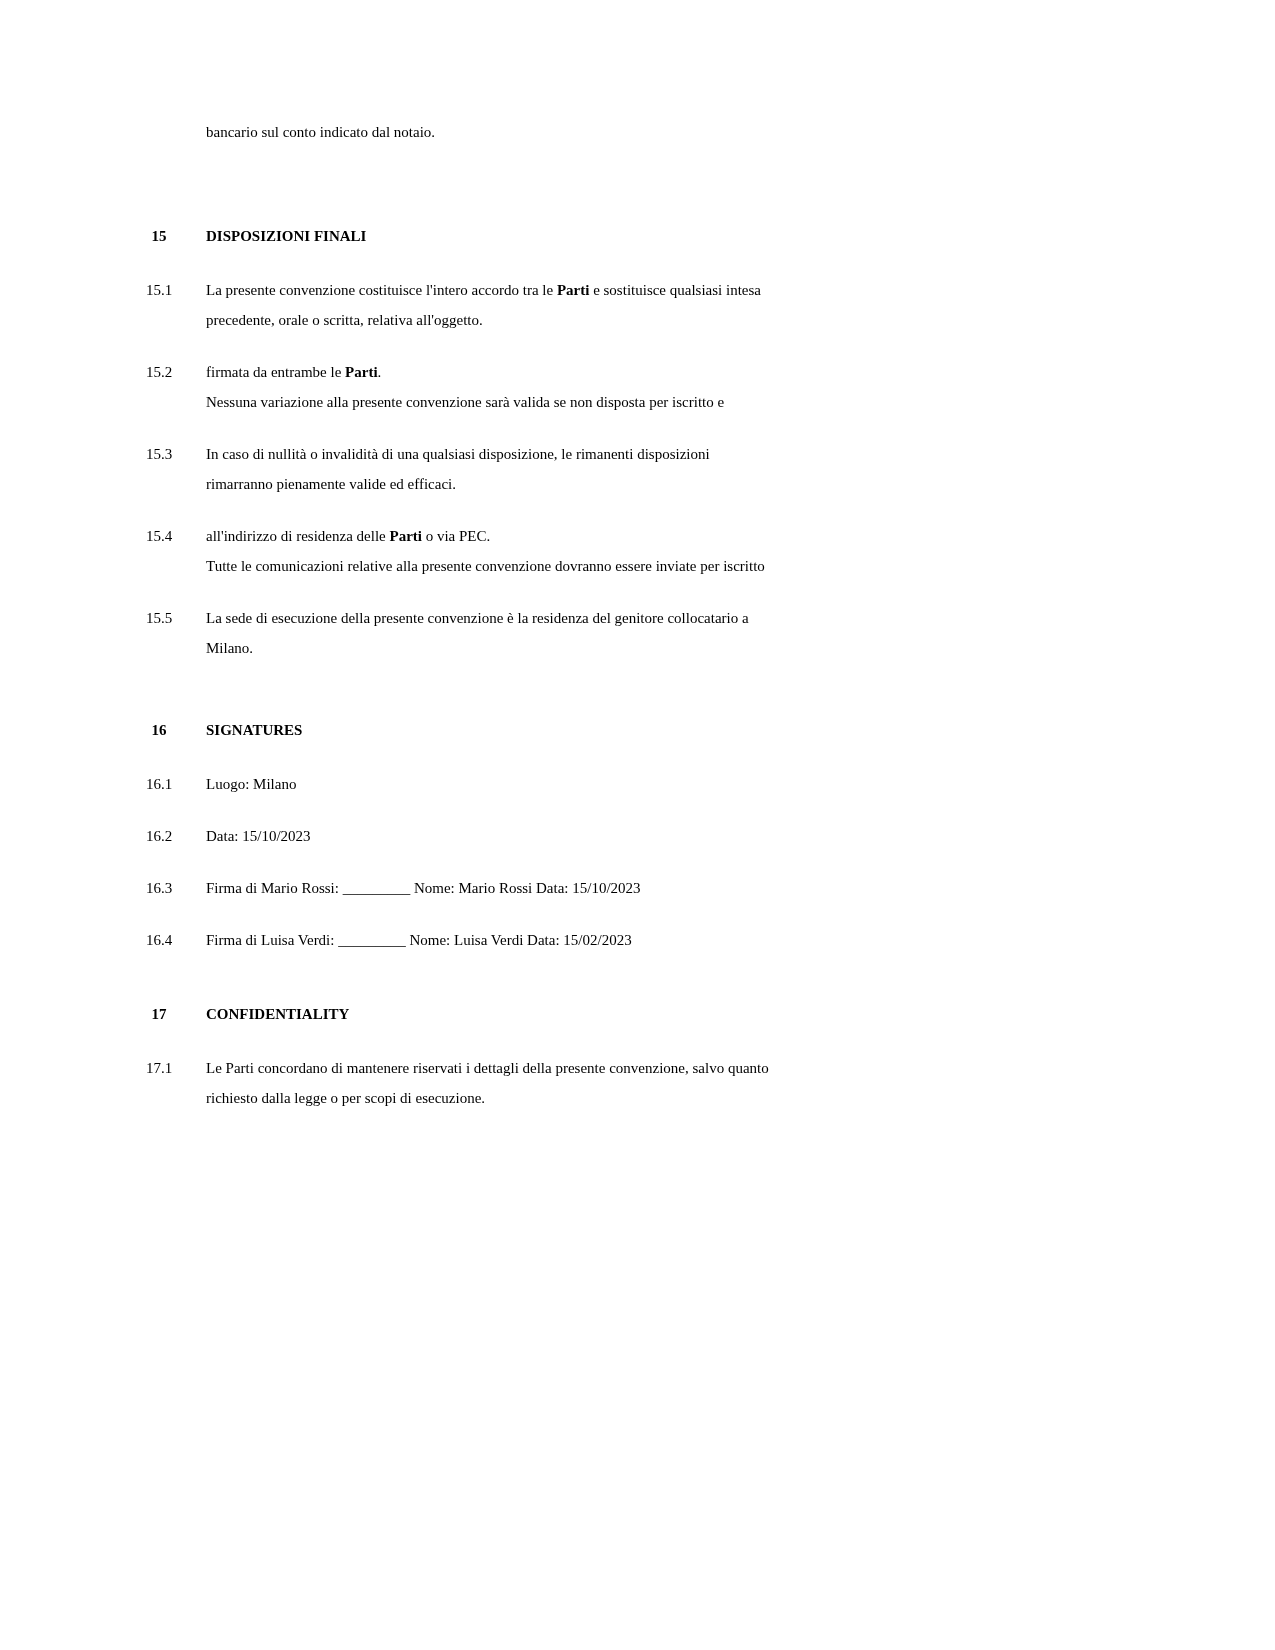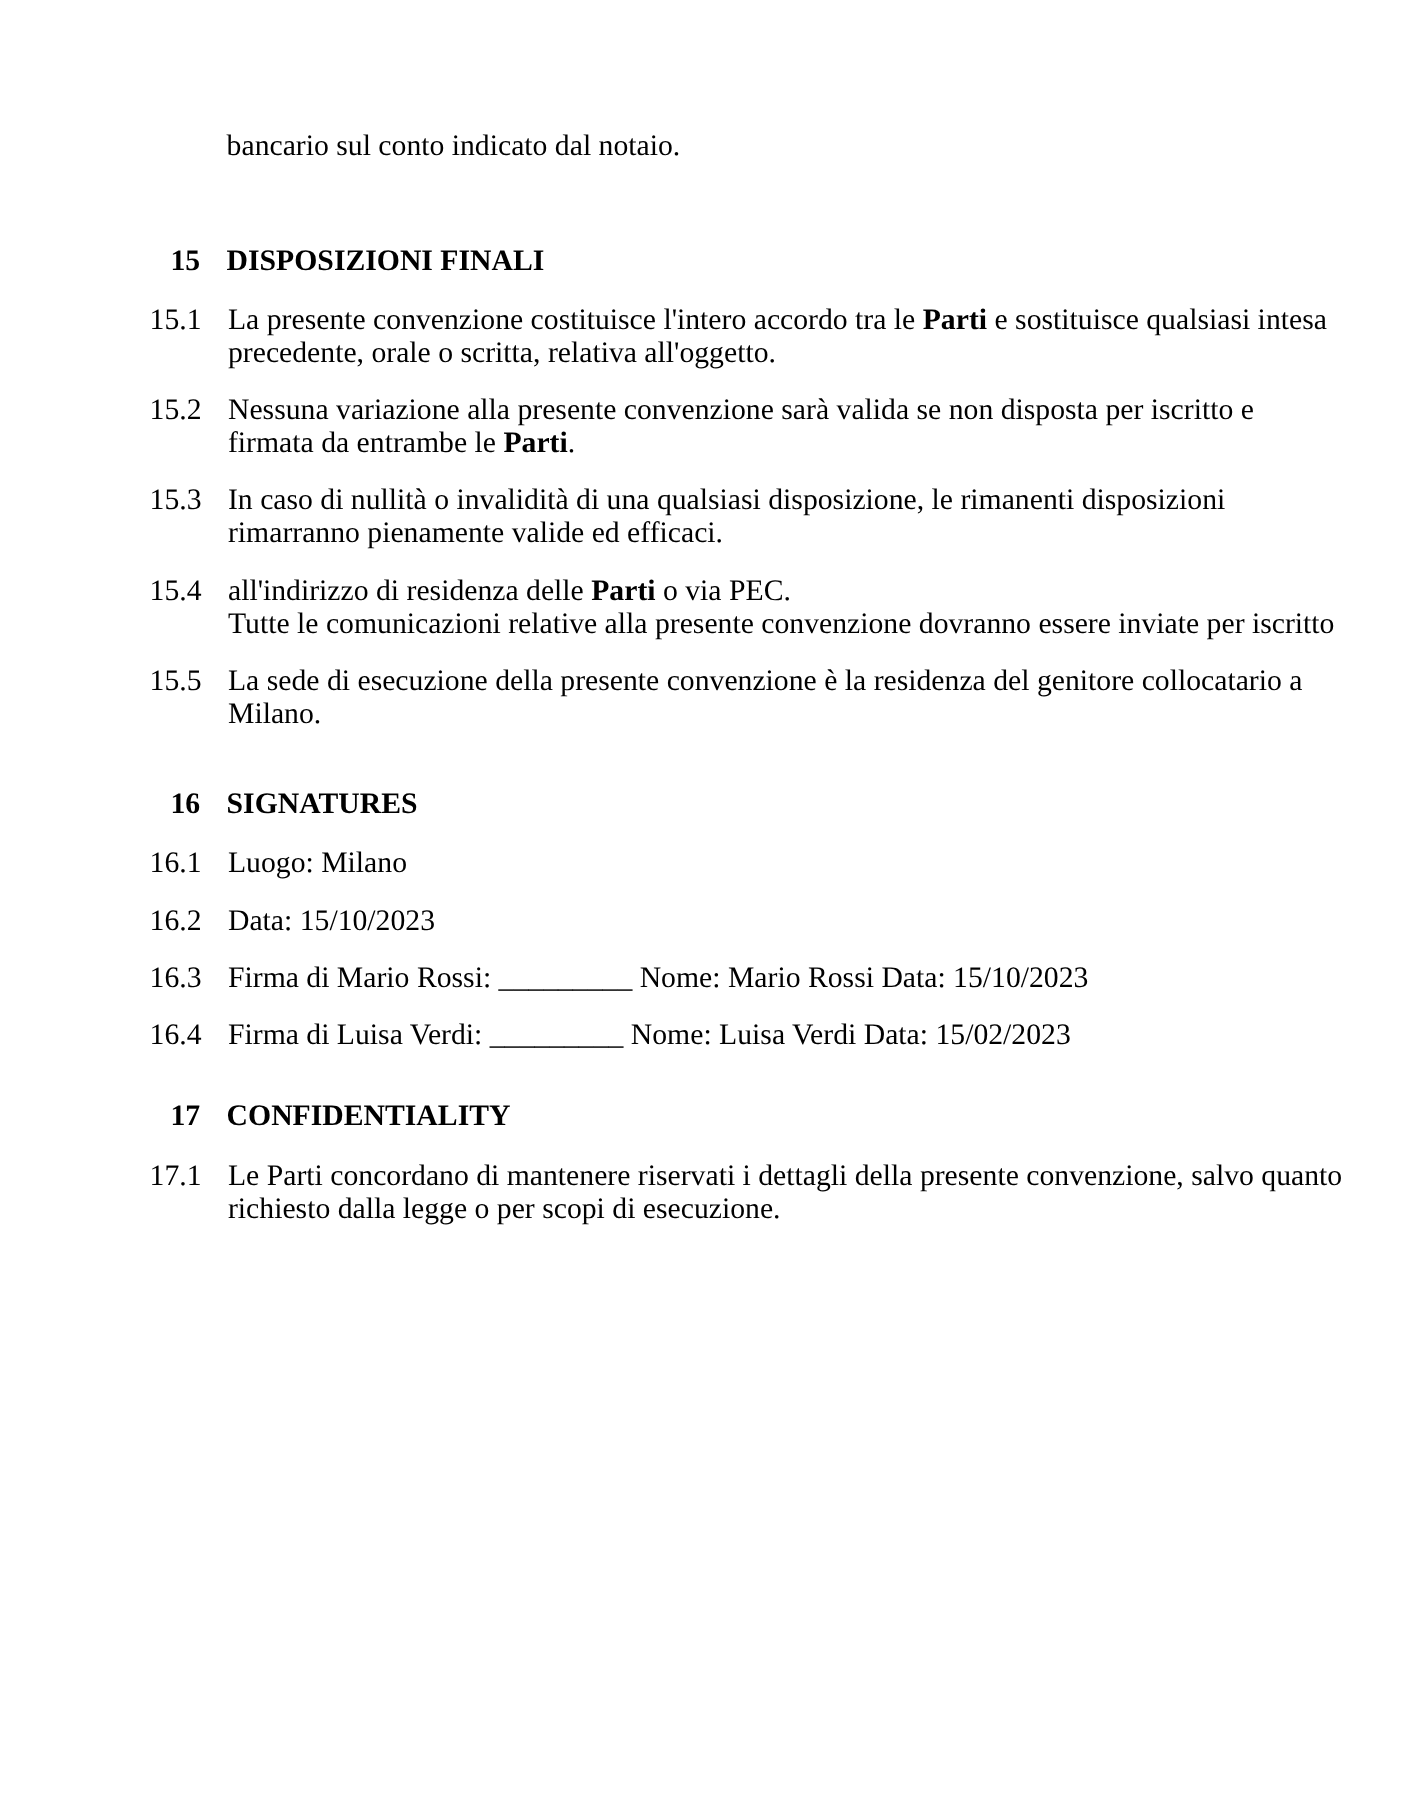--- a/index.html
+++ b/index.html
@@ -1,32 +1,32 @@
 <!DOCTYPE html>
 <html><head>
 <meta charset="utf-8">
 <style>
   html,body{margin:0;padding:0;background:#ffffff;}
   .page{
     position:relative;
     width:1275px;height:1650px;
     background:#ffffff;color:#000000;
     font-family:"Liberation Serif",serif;
-    font-size:27px;line-height:30px;
+    font-size:15px;line-height:30px;
     box-sizing:border-box;
     padding:117px 58px 0 136px;
     overflow:hidden;
   }
   .cont{margin:0 0 0 70px;}
   .heading{display:flex;font-weight:700;margin:0 0 24px 0;}
   .heading.sec-15{margin-top:74px;}
   .heading.sec-16{margin-top:52px;}
   .heading.sec-17{margin-top:44px;}
   .item{display:flex;margin:0 0 22px 0;}
-  .num{flex:0 0 70px;text-align:right;padding-right:24px;box-sizing:border-box;}
+  .num{flex:0 0 70px;text-align:center;padding-right:24px;box-sizing:border-box;}
   .body{flex:1 1 auto;min-width:0;}
   .line{white-space:nowrap;}
   .line b{font-weight:700;}
 </style>
 </head>
 <body>
 
 <div class="page">
 
   <p class="cont">bancario sul conto indicato dal notaio.</p>
@@ -40,22 +40,22 @@
     <span class="num">15.1</span>
     <div class="body">
       <div class="line"><span>La presente convenzione costituisce l'intero accordo tra le </span><b>Parti</b><span> e sostituisce qualsiasi intesa</span></div>
       <div class="line"><span>precedente, orale o scritta, relativa all'oggetto.</span></div>
     </div>
   </div>
 
   <div class="item">
     <span class="num">15.2</span>
     <div class="body">
+      <div class="line"><span>firmata da entrambe le </span><b>Parti</b><span>.</span></div>
       <div class="line"><span>Nessuna variazione alla presente convenzione sarà valida se non disposta per iscritto e</span></div>
-      <div class="line"><span>firmata da entrambe le </span><b>Parti</b><span>.</span></div>
     </div>
   </div>
 
   <div class="item">
     <span class="num">15.3</span>
     <div class="body">
       <div class="line"><span>In caso di nullità o invalidità di una qualsiasi disposizione, le rimanenti disposizioni</span></div>
       <div class="line"><span>rimarranno pienamente valide ed efficaci.</span></div>
     </div>
   </div>

